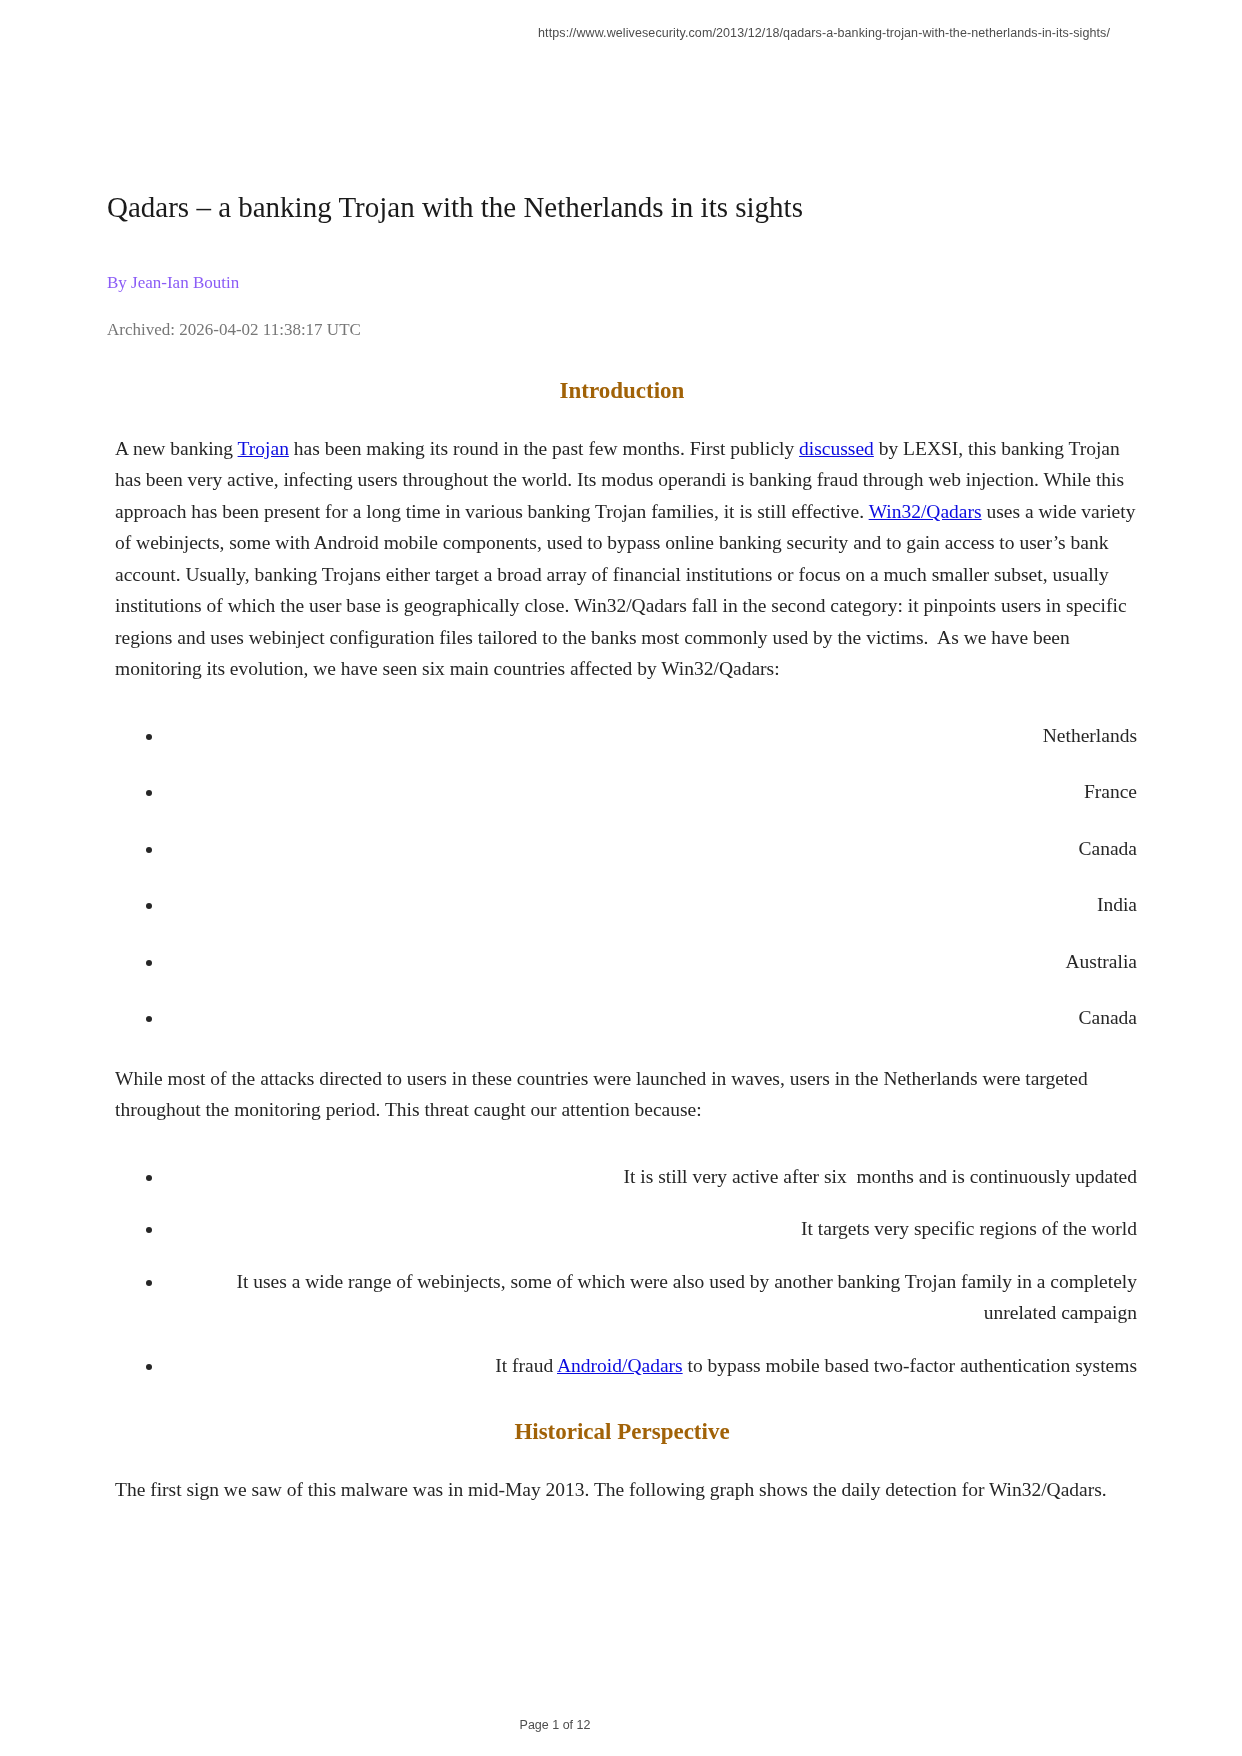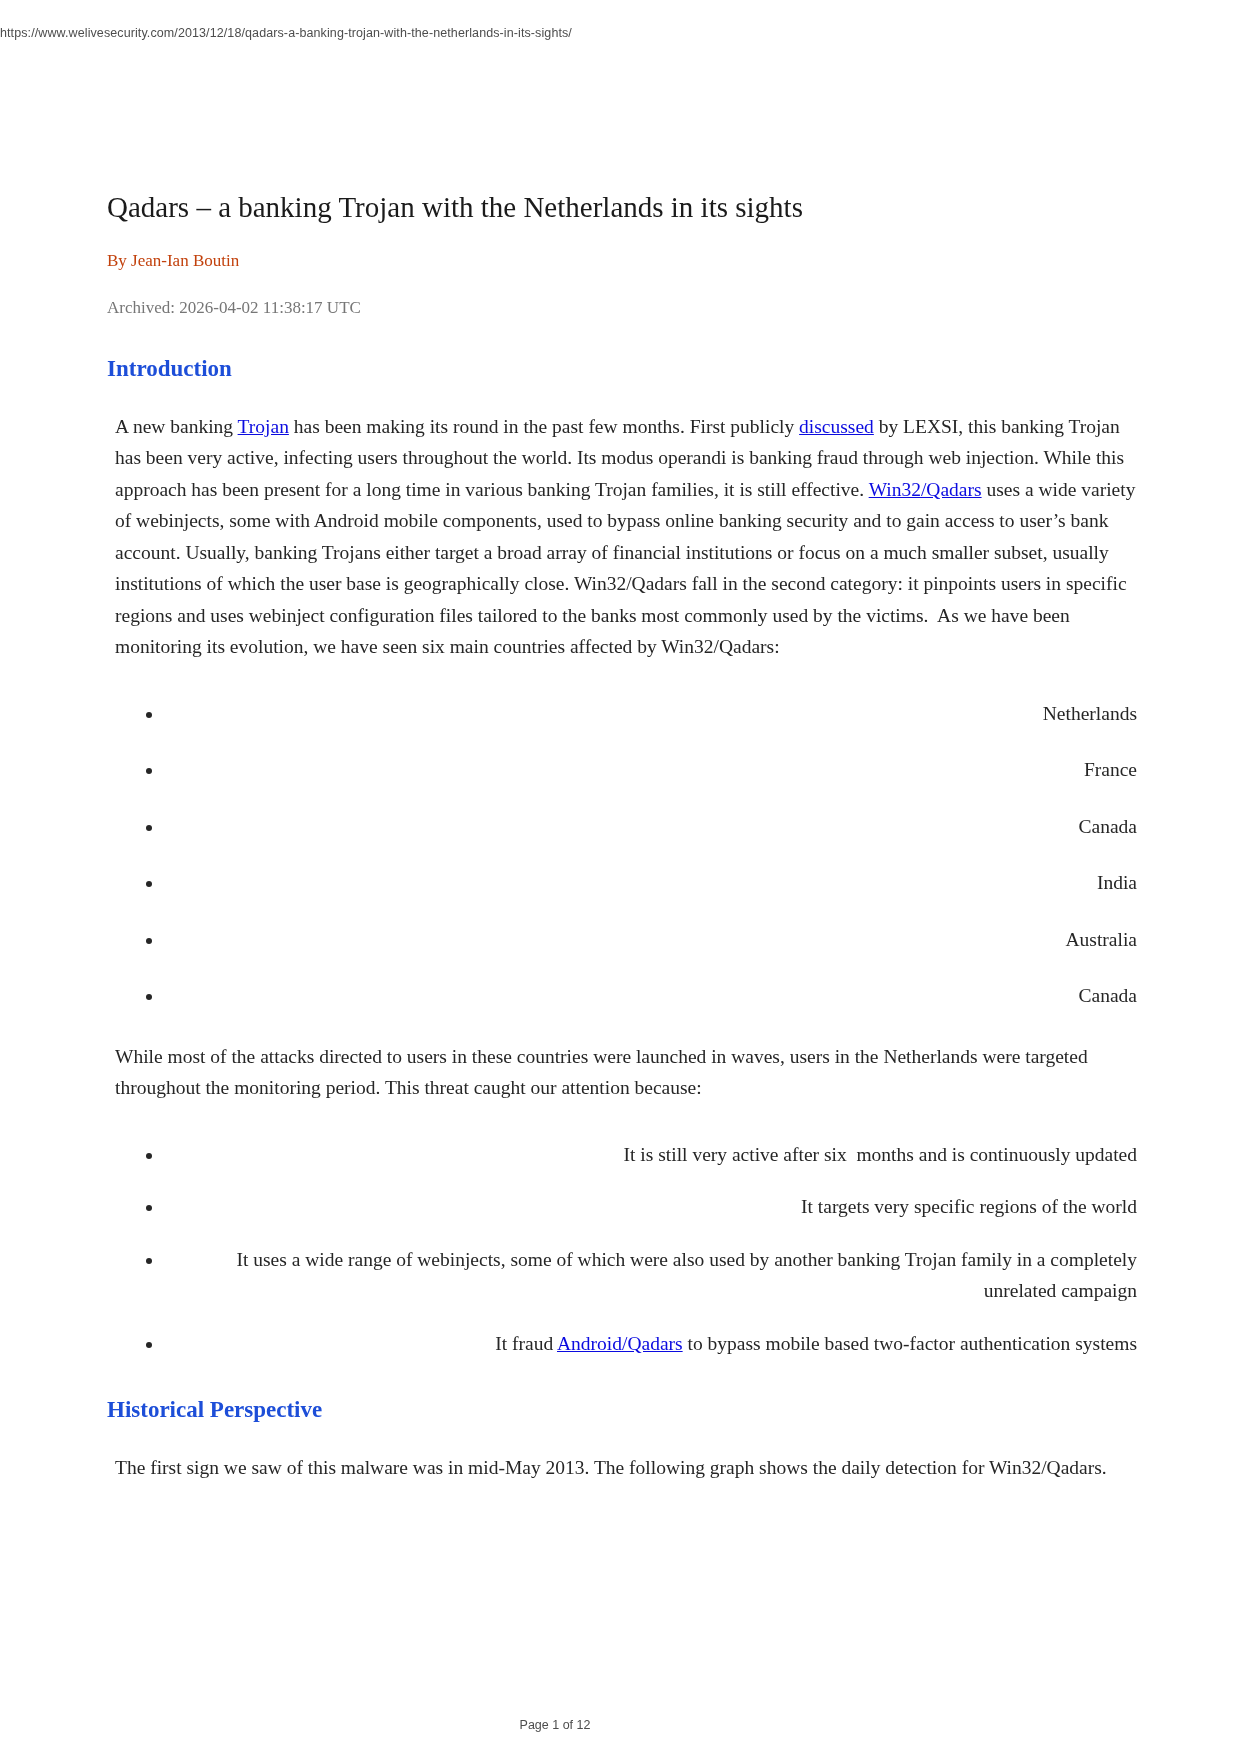--- a/index.html
+++ b/index.html
@@ -13,54 +13,55 @@
     position: relative;
     font-family: "Liberation Serif", serif;
     color: #222222;
     overflow: hidden;
   }
   .page-header {
     position: absolute;
     top: 26px;
     left: 0;
     width: 1110px;
-    text-align: left;
+    text-align: right;
     font-family: "Liberation Sans", sans-serif;
     font-size: 12.5px;
     color: #4d4d4d;
     letter-spacing: 0.1px;
   }
   .content {
     position: absolute;
     top: 0;
     left: 107px;
     width: 1030px;
   }
   h1.article-title {
     margin: 190px 0 0 0;
     font-size: 29px;
     font-weight: normal;
     color: #1b1b1b;
     line-height: 1.2;
   }
   p.byline {
-    margin: 26px 0 0 0;
+    margin: 48px 0 0 0;
     font-size: 17px;
-    color: #c2410c;
+    color: #8b5cf6;
   }
   p.archived {
     margin: 27px 0 0 0;
     font-size: 17px;
     color: #767676;
   }
   h2.section-heading {
     margin: 38px 0 0 0;
     font-size: 23px;
     font-weight: bold;
-    color: #1d4ed8;
+    color: #a16207;
+    text-align: center;
   }
   p.body-para {
     margin: 29px 0 0 8px;
     font-size: 19.5px;
     line-height: 31.5px;
     color: #262626;
     white-space: pre-wrap;
   }
   ul.bullet-list {
     margin: 35px 0 0 0;

